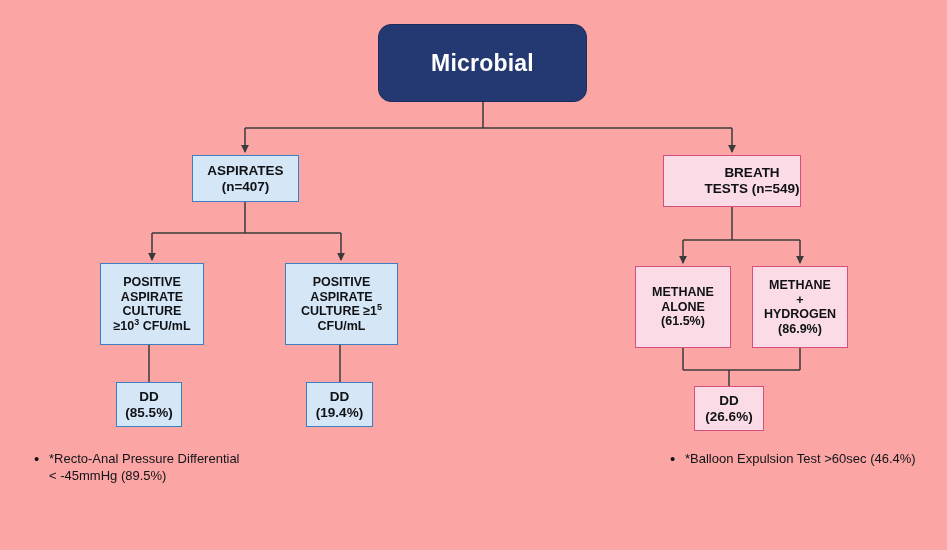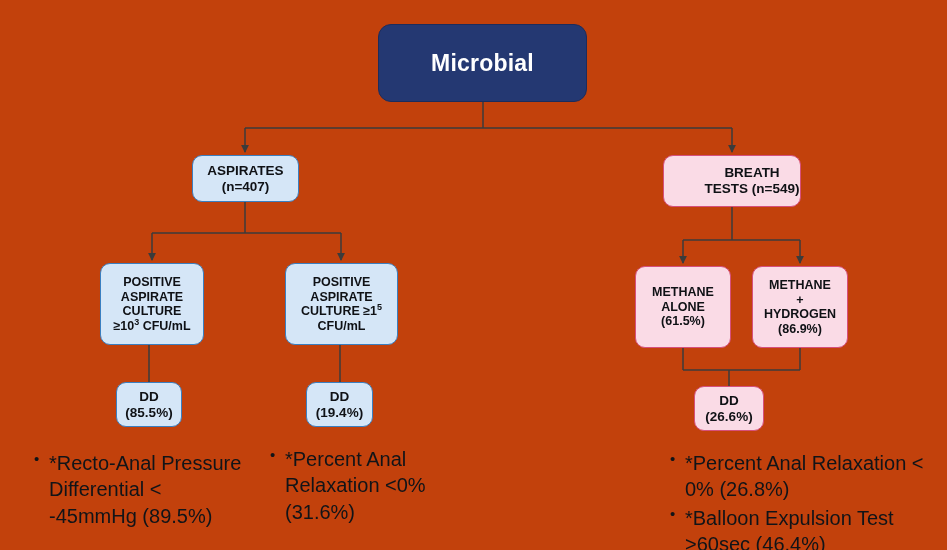--- a/index.html
+++ b/index.html
@@ -8,39 +8,39 @@
     background: #ffffff;
   }
   body {
     font-family: "Liberation Sans", sans-serif;
     -webkit-font-smoothing: antialiased;
   }
   #canvas {
     position: relative;
     width: 947px;
     height: 550px;
-    background: #c2410c;
+    background: #fca5a5;
     overflow: hidden;
   }
   #edges {
     position: absolute;
     left: 0;
     top: 0;
     width: 947px;
     height: 550px;
     pointer-events: none;
   }
   .node {
     position: absolute;
     box-sizing: border-box;
     display: flex;
     align-items: center;
     justify-content: center;
     text-align: center;
-    border-radius: 10px;
+    border-radius: 0;
     line-height: 1.16;
     font-weight: bold;
   }
   .node .txt { display: block; width: 100%; }
 
   
   .n-root {
     left: 378px; top: 24px; width: 209px; height: 78px;
     background: #243872;
     border: 1.5px solid #1c2c5c;
@@ -77,21 +77,21 @@
   .n-dd3 { left: 694px; top: 386px; width: 70px; height: 45px; font-size: 13.5px; }
 
   sup { font-size: 0.72em; vertical-align: super; line-height: 0; }
 
   .bullets {
     position: absolute;
     margin: 0;
     padding: 0;
     list-style: none;
     color: #111418;
-    font-size: 20px;
+    font-size: 13px;
     line-height: 1.32;
     font-weight: normal;
   }
   .bullets li {
     position: relative;
     padding-left: 17px;
     margin-bottom: 2px;
   }
   .bullets li:before {
     content: "\2022";
@@ -215,22 +215,18 @@
     <span class="txt">
       <span>DD</span><br>
       <span>(26.6%)</span>
     </span>
   </div>
 
   <ul class="bullets b-left">
     <li>*Recto-Anal Pressure Differential &lt; -45mmHg (89.5%)</li>
   </ul>
 
-  <ul class="bullets b-mid">
-    <li>*Percent Anal Relaxation &lt;0% (31.6%)</li>
-  </ul>
 
   <ul class="bullets b-right">
-    <li>*Percent Anal Relaxation &lt; 0% (26.8%)</li>
     <li>*Balloon Expulsion Test &gt;60sec (46.4%)</li>
   </ul>
 
 </div>
 
 </body></html>

